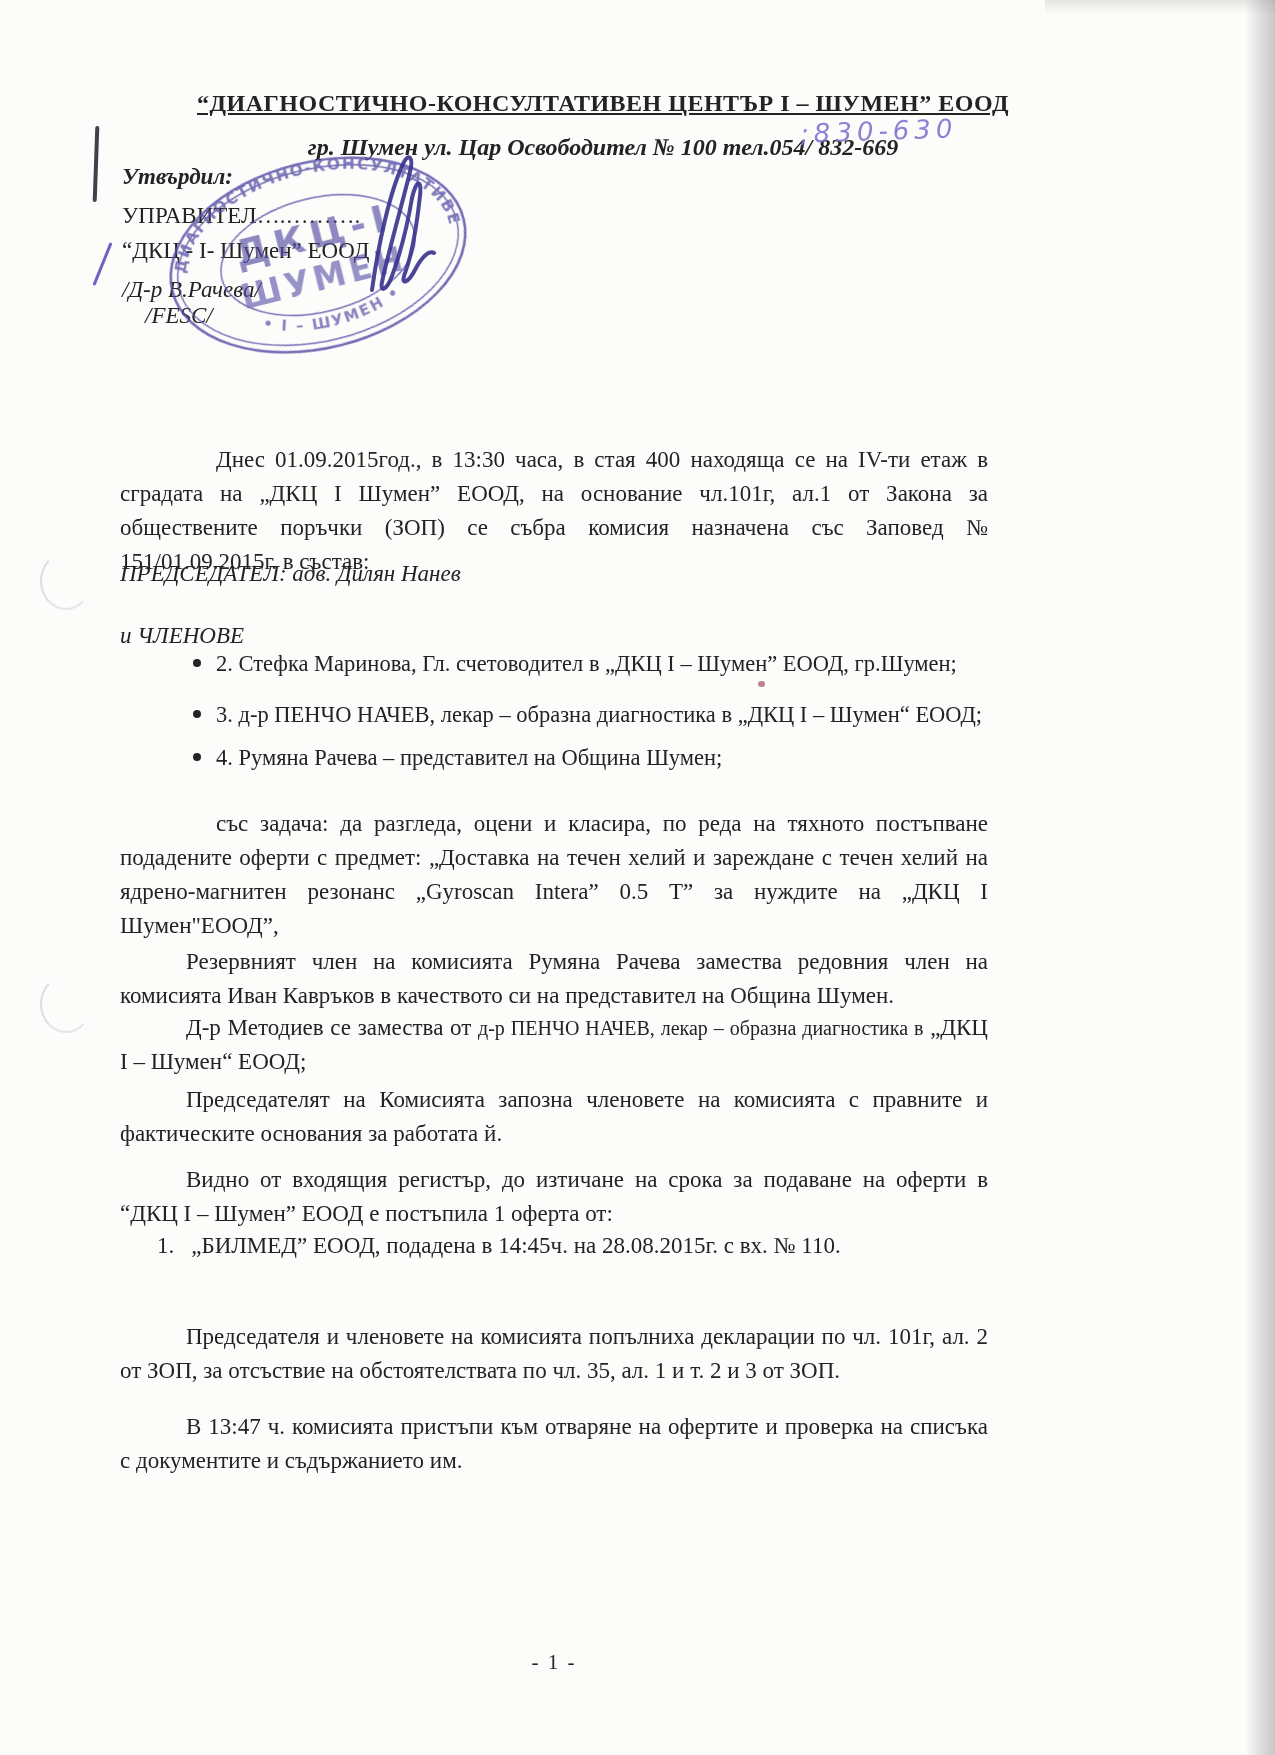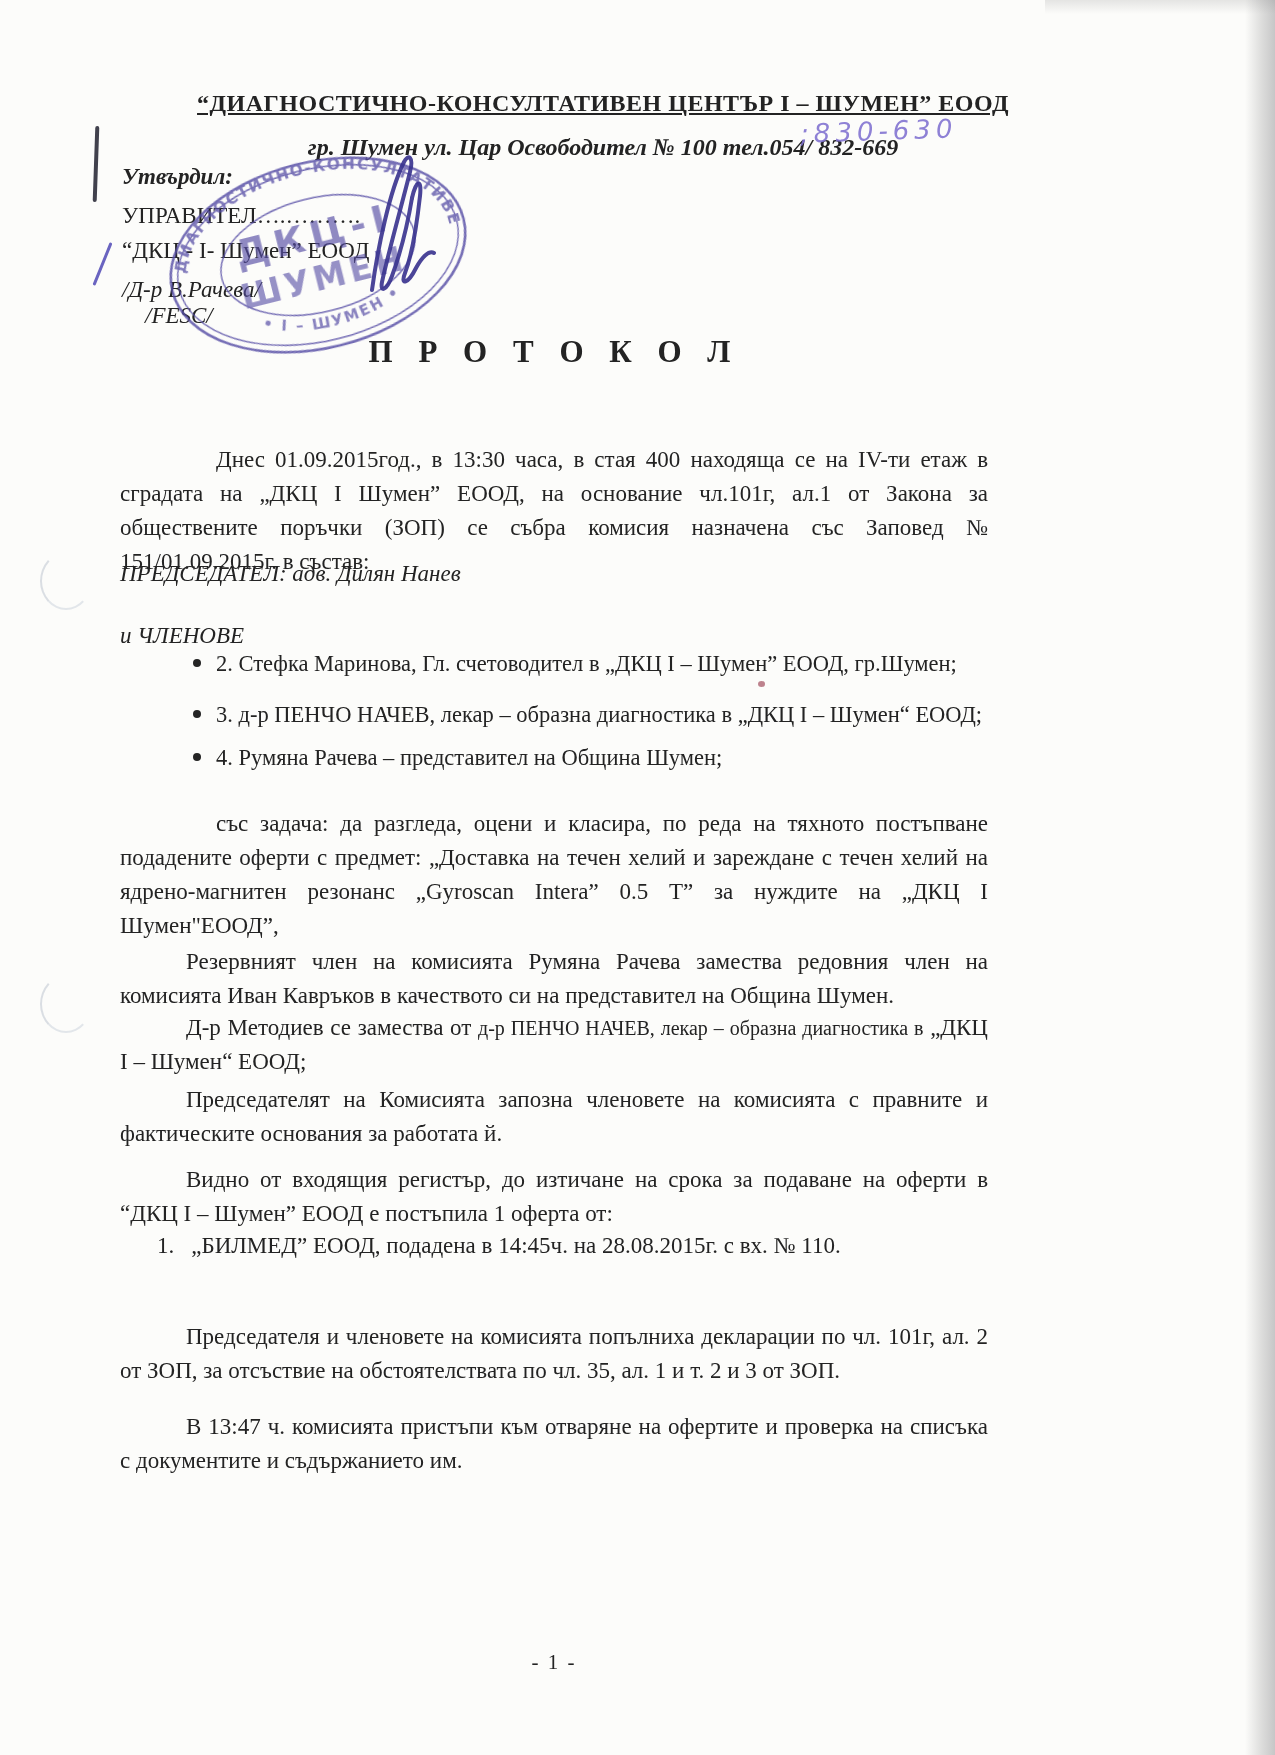--- a/index.html
+++ b/index.html
@@ -120,21 +120,20 @@
     <text x="160" y="150" text-anchor="middle" font-family="DejaVu Sans, sans-serif" font-size="33" font-weight="bold" letter-spacing="4" fill="#574ea6" opacity=".75">ШУМЕН</text>
   </svg>
 
   <svg class="sig" width="130" height="160" viewBox="0 0 130 160" xmlns="http://www.w3.org/2000/svg">
     <g fill="none" stroke="#38328e" stroke-width="4" stroke-linecap="round">
       <path d="M54 140 C60 96 72 40 86 12 C90 4 96 6 92 22 C84 54 70 104 64 132 C62 142 68 142 74 126 C82 104 90 72 94 48"></path>
       <path d="M94 48 C98 30 104 28 102 46 C98 82 92 110 87 123 C82 136 90 134 98 118 C104 107 111 100 116 103"></path>
     </g>
   </svg>
 
-  <h1 class="doc-title">П Р О Т О К О Л</h1>
 
   <p class="para ind-lg" style="top:420px">Днес 01.09.2015год., в 13:30 часа, в стая 400 находяща се на IV-ти етаж в сградата на „ДКЦ I Шумен” ЕООД, на основание чл.101г, ал.1 от Закона за обществените поръчки (ЗОП) се събра комисия назначена със Заповед № 151/01.09.2015г. в състав:</p>
 
   <div class="line" style="top:561px">ПРЕДСЕДАТЕЛ: адв. Дилян Нанев</div>
   <div class="line" style="top:623px">и ЧЛЕНОВЕ</div>
 
   <div class="member" style="top:650px">
     <span class="dot"></span>
     <span>2. Стефка Маринова, Гл. счетоводител в „ДКЦ I – Шумен” ЕООД, гр.Шумен;</span>
   </div>

